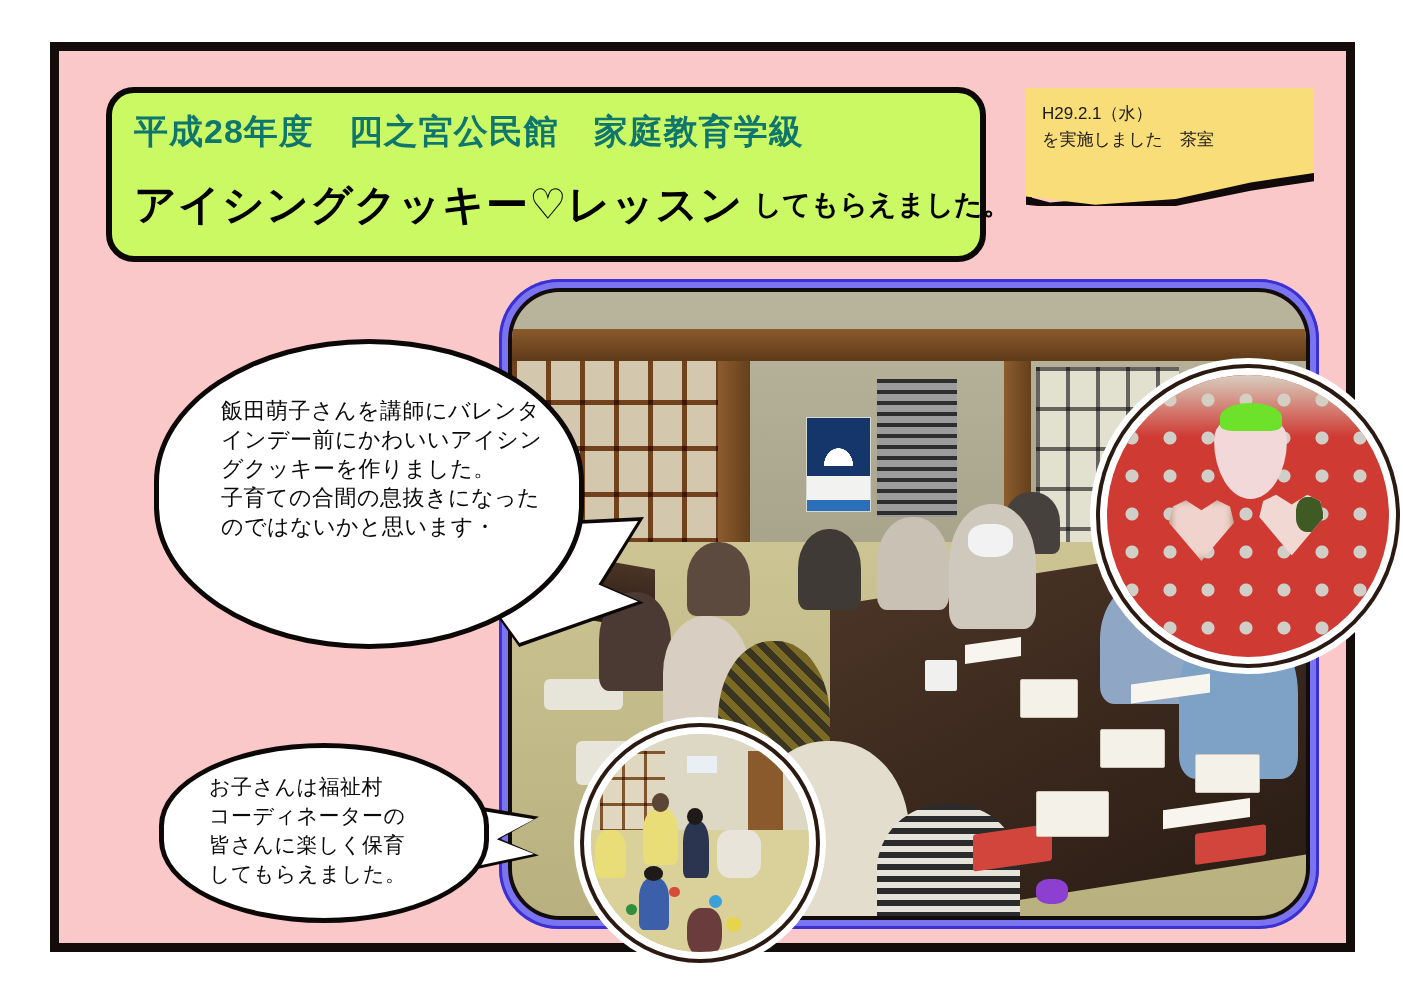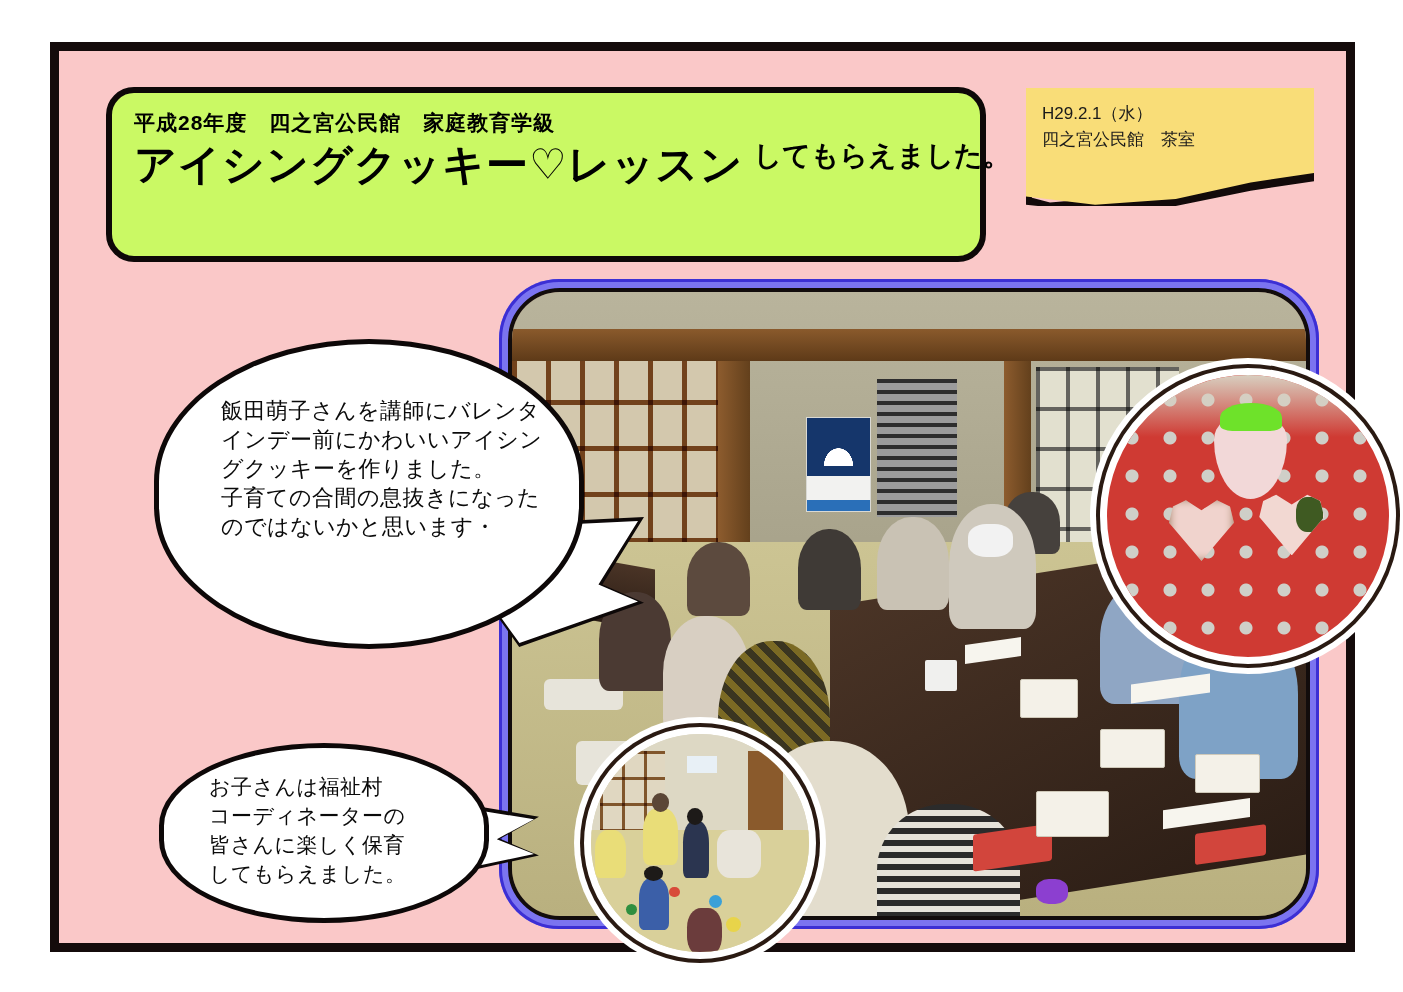--- a/index.html
+++ b/index.html
@@ -20,26 +20,26 @@
   
   .title-banner{
     position:absolute;left:47px;top:36px;width:880px;height:175px;
     background:#caf964;
     border:6px solid #0d0808;
     border-radius:28px;
     box-sizing:border-box;
     padding:16px 0 0 22px;
   }
   .title-line1{
-    font-size:21px;font-weight:700;color:#000000;letter-spacing:1px;
+    font-size:34px;font-weight:700;color:#0f766e;letter-spacing:1px;
     white-space:pre;
   }
   .title-line2{
-    white-space:pre;color:#000;
-    display:flex;align-items:flex-start;
+    margin-top:22px;white-space:pre;color:#000;
+    display:flex;align-items:center;
   }
   .title-main{font-size:42px;font-weight:700;letter-spacing:1px;}
   .title-suffix{font-size:28px;font-weight:700;margin-left:10px;}
 
   
   .date-note{
     position:absolute;left:967px;top:37px;width:288px;height:118px;
   }
   .date-note .paper{
     position:absolute;inset:0;
@@ -277,21 +277,21 @@
       <div class="title-line2">
         <span class="title-main">アイシングクッキー♡レッスン</span>
         <span class="title-suffix">してもらえました。</span>
       </div>
     </div>
 
     <div class="date-note">
       <div class="paper-edge"></div>
       <div class="paper"></div>
       <div class="note-text">H29.2.1（水）
-四之宮公民館　茶室</div>
+を実施しました　茶室</div>
     </div>
 
     <div class="photo-frame">
       <div class="photo-inner">
         <div class="ph room-wall"></div>
         <div class="ph shoji-left"></div>
         <div class="ph shoji-right"></div>
         <div class="ph window-right"></div>
         <div class="ph beam-top"></div>
         <div class="ph beam-mid"></div>

